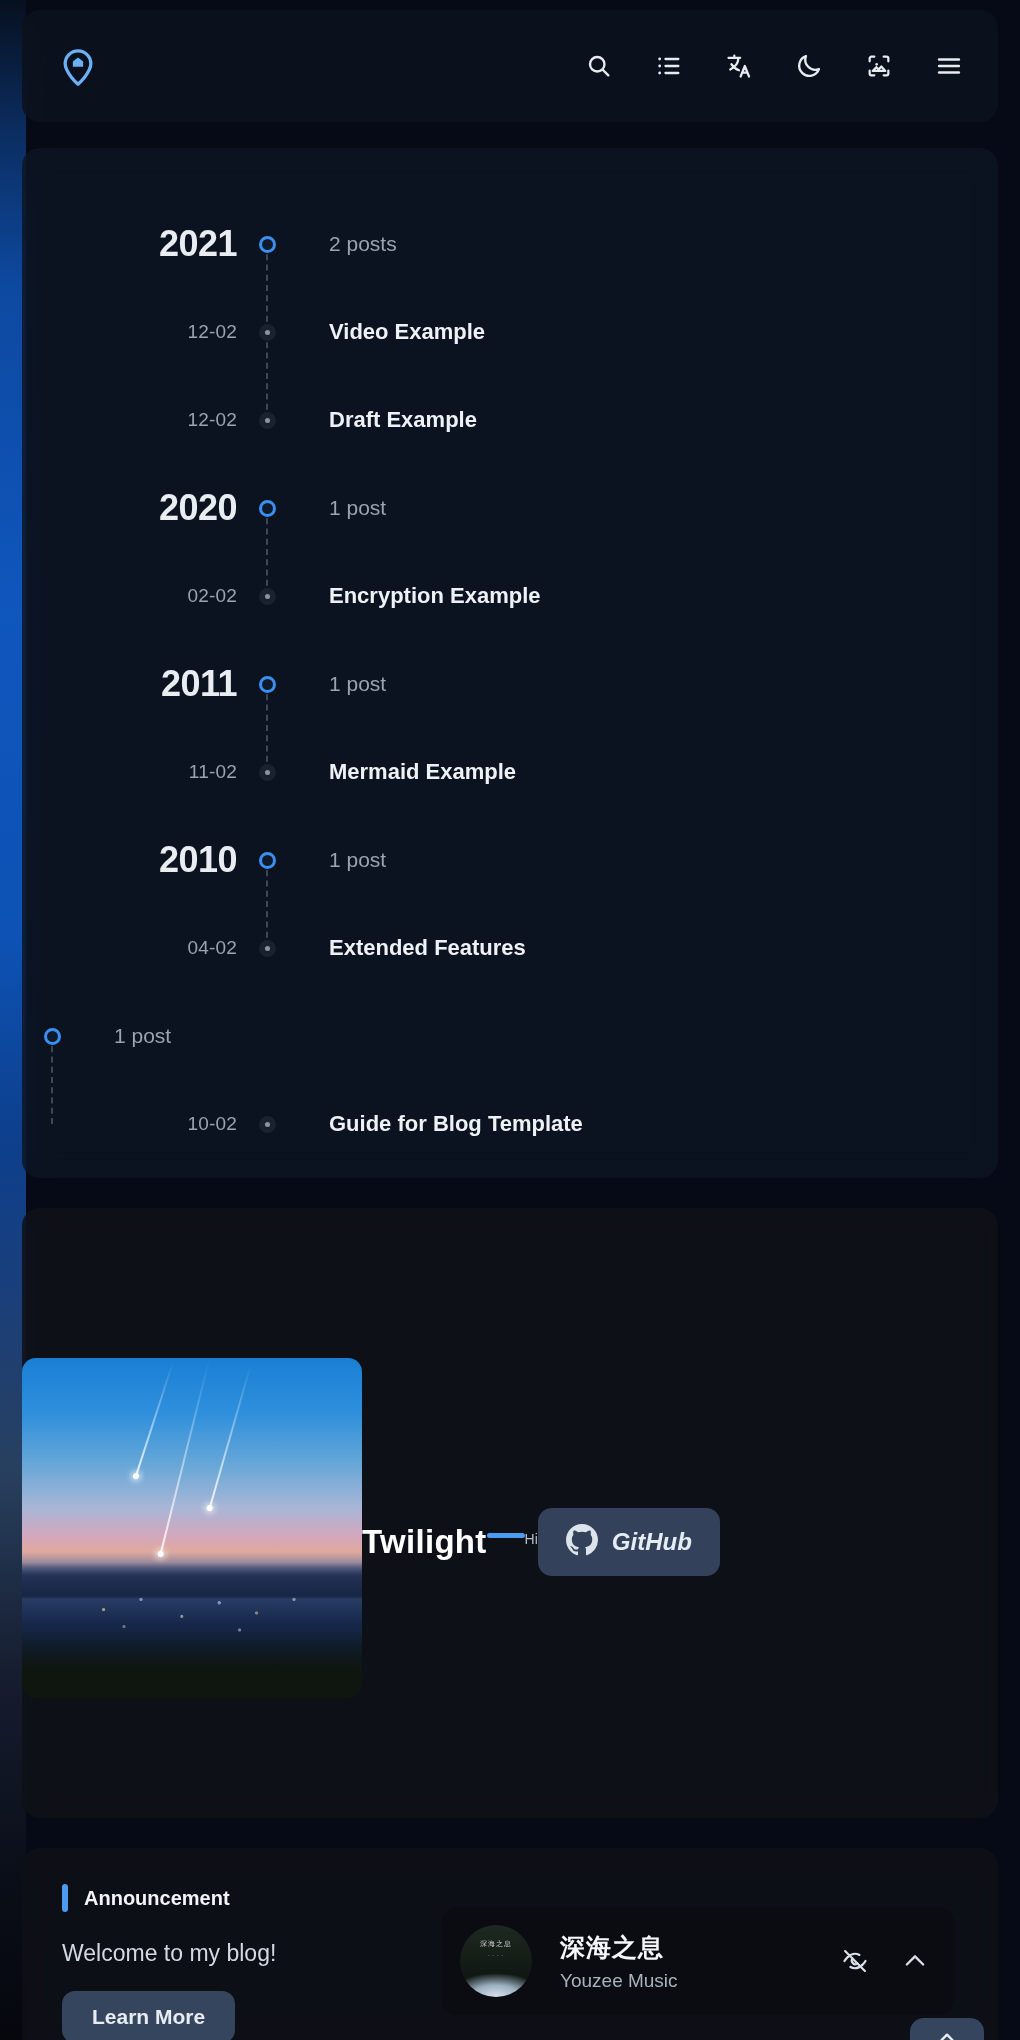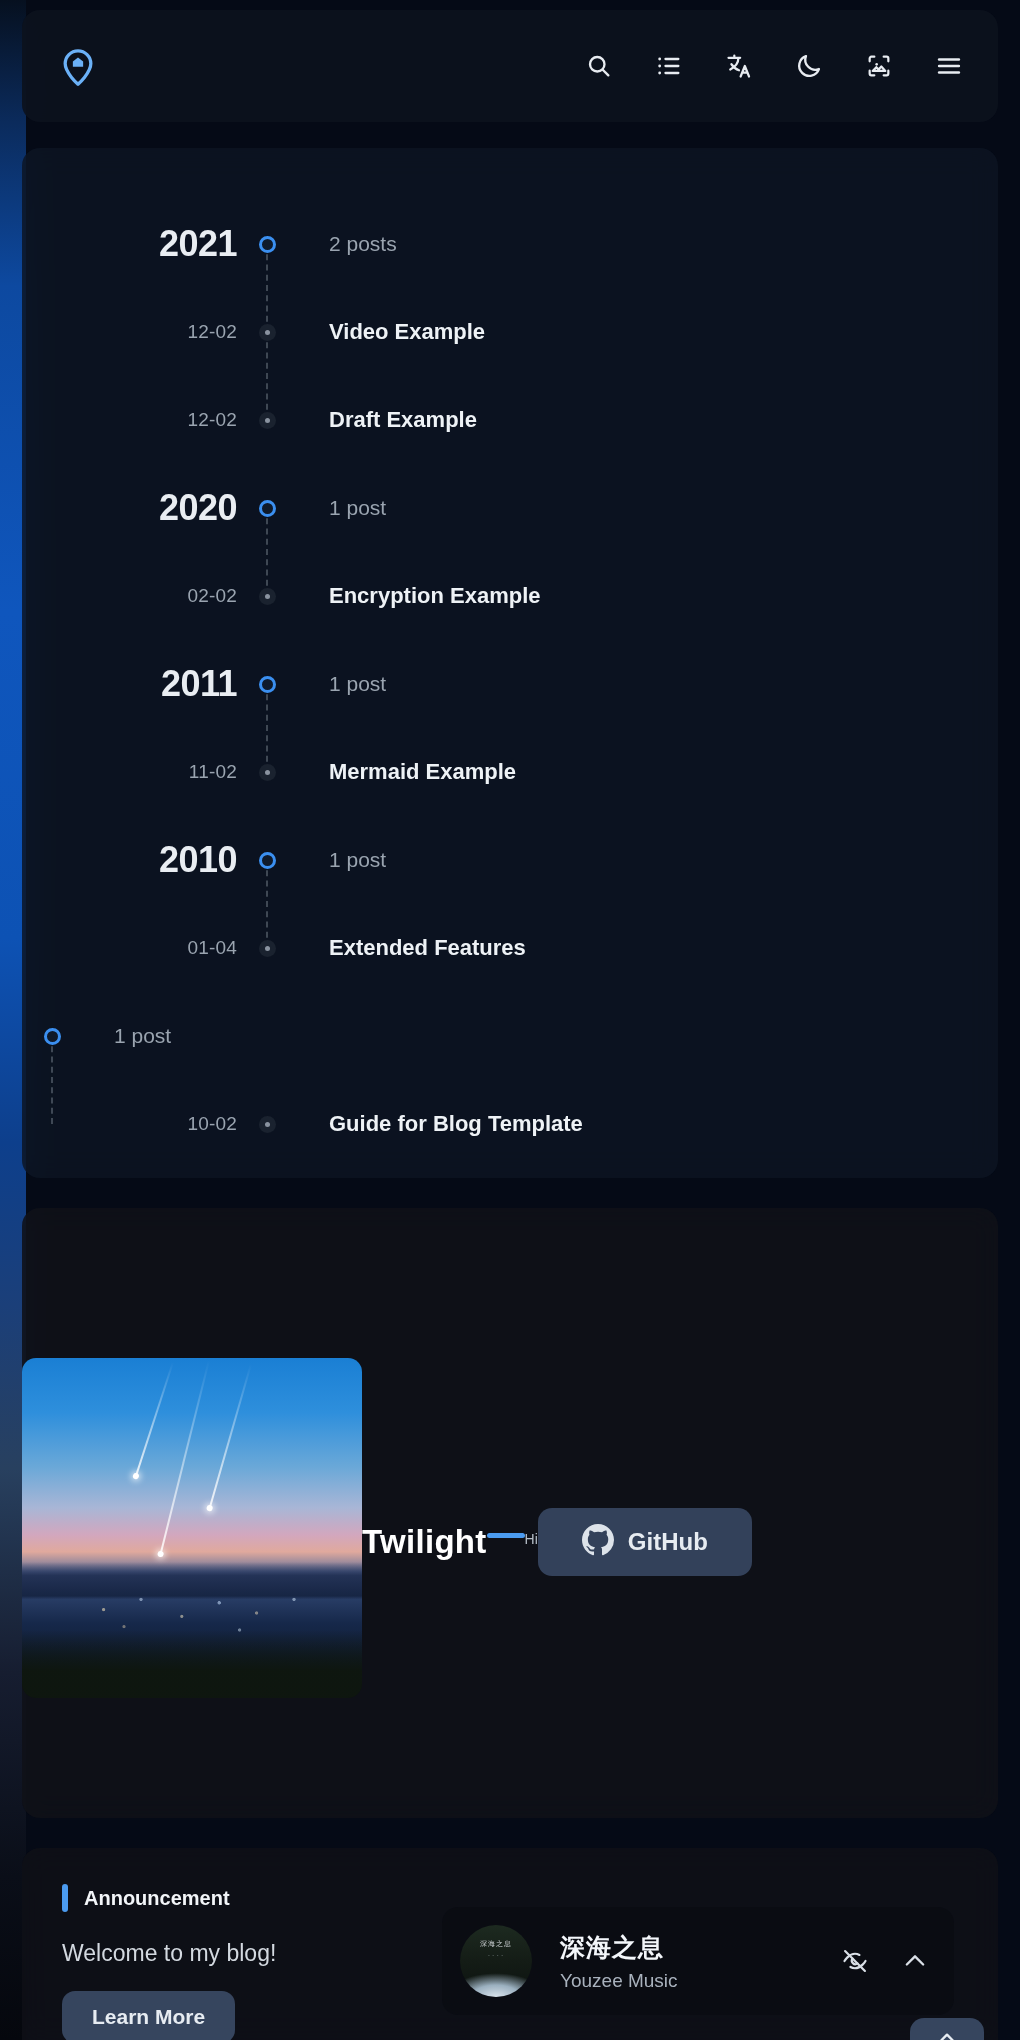--- a/index.html
+++ b/index.html
@@ -280,24 +280,25 @@
   #profile-desc {
     margin-top: 22px;
     font-size: 14px;
     color: #b6bec8;
   }
   #github-button {
     margin-top: 28px;
     display: flex;
     align-items: center;
     gap: 14px;
-    padding: 16px 44px;
+    padding: 16px 28px;
     border-radius: 14px;
     background: #33415a;
     cursor: pointer;
+    font-style: italic;
   }
   #github-button svg { width: 32px; height: 32px; fill: #dde3ea; }
   #github-label {
     font-size: 24px;
     font-weight: 700;
     color: #e7ecf2;
   }
 
   
   #announcement-card {
@@ -539,21 +540,21 @@
       </div>
       <div class="year-row">
         <div class="col-left"><span class="year-label">2010</span></div>
         <div class="col-node">
           <span class="dash"></span>
           <span class="node-year"></span>
         </div>
         <div class="col-right"><span class="post-count">1 post</span></div>
       </div>
       <div class="post-row">
-        <div class="col-left"><span class="date-label">01-04</span></div>
+        <div class="col-left"><span class="date-label">04-02</span></div>
         <div class="col-node no-dash">
           <span class="node-post"></span>
         </div>
         <div class="col-right"><span class="post-title">Extended Features</span></div>
       </div>
       <div class="year-row">
         <div class="col-node">
           <span class="dash"></span>
           <span class="node-year"></span>
         </div>

